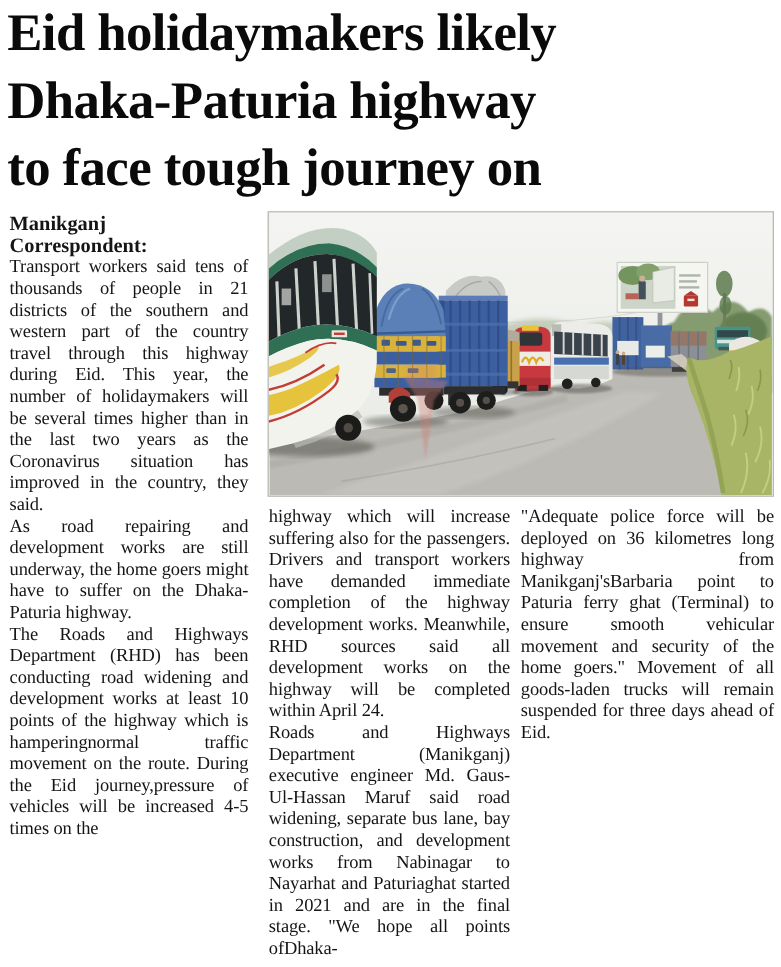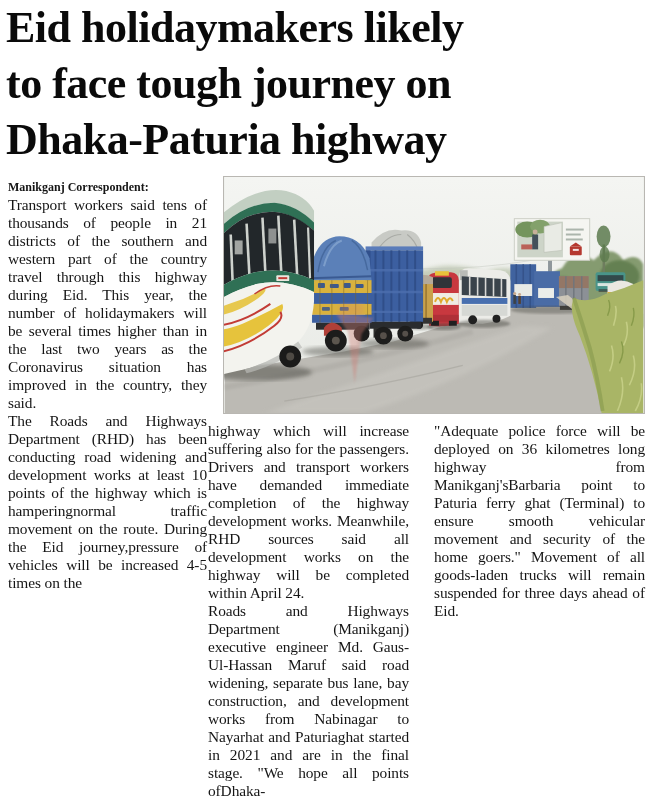--- a/index.html
+++ b/index.html
@@ -24,36 +24,36 @@
   .photo-frame svg{display:block;}
   .col{
     position:absolute;
     text-align:justify;
     font-size:15.4px;line-height:18px;
     letter-spacing:-0.1px;
     color:#151515;
   }
   .col p{margin:0;}
   .col-1{left:8px;top:178px;width:199px;}
-  .col-2{left:208px;top:422px;width:201px;}
+  .col-2{left:224px;top:422px;width:201px;}
   .col-3{left:434px;top:422px;width:211px;}
   .byline{
-    font-weight:bold;font-size:12px;line-height:18px;
+    font-weight:bold;font-size:17px;line-height:18px;
     letter-spacing:0;text-align:left;
   }
 </style>
 </head>
 <body>
 
 <div class="page">
 
   <h1 class="headline" style="margin:0;font-weight:bold;">
     <div class="hl-line">Eid holidaymakers likely</div>
+    <div class="hl-line">Dhaka-Paturia highway</div>
     <div class="hl-line">to face tough journey on</div>
-    <div class="hl-line">Dhaka-Paturia highway</div>
   </h1>
 
   <div class="photo-frame" role="img" aria-label="Long queue of buses and goods-laden trucks stranded on the Dhaka-Paturia highway in Manikganj">
     <svg width="420" height="236" viewBox="0 0 422 238" xmlns="http://www.w3.org/2000/svg">
       <defs>
         <linearGradient id="sky" x1="0" y1="0" x2="0" y2="1">
           <stop offset="0" stop-color="#f4f5f2"></stop>
             <stop offset="1" stop-color="#e7e9e4"></stop>
         </linearGradient>
         <filter id="b1">
@@ -241,20 +241,21 @@
         <circle cx="66" cy="181" r="4" fill="#4e4a44"></circle>
 
       <rect x="116" y="128" width="24" height="12" fill="#cf7d74" opacity="0.25" filter="url(#b2)"></rect>
       <polygon points="112,138 150,142 138,158 131,208 124,156" fill="#cf7d74" opacity="0.38" filter="url(#b1)"></polygon>
     </svg>
   </div>
 
   <div class="col col-1">
     <p class="byline">Manikganj Correspondent:</p>
     <p>Transport workers said tens of thousands of people in 21 districts of the southern and western part of the country travel through this highway during Eid. This year, the number of holidaymakers will be several times higher than in the last two years as the Coronavirus situation has improved in the country, they said.</p>
+    <p>As road repairing and development works are still underway, the home goers might have to suffer on the Dhaka-Paturia highway.</p>
     <p>The Roads and Highways Department (RHD) has been conducting road widening and development works at least 10 points of the highway which is hamperingnormal traffic movement on the route. During the Eid journey,pressure of vehicles will be increased 4-5 times on the</p>
   </div>
 
   <div class="col col-2">
     <p>highway which will increase suffering also for the passengers. Drivers and transport workers have demanded immediate completion of the highway development works. Meanwhile, RHD sources said all development works on the highway will be completed within April 24.</p>
     <p>Roads and Highways Department (Manikganj) executive engineer Md. Gaus-Ul-Hassan Maruf said road widening, separate bus lane, bay construction, and development works from Nabinagar to Nayarhat and Paturiaghat started in 2021 and are in the final stage. "We hope all points ofDhaka-</p>
   </div>
 
   <div class="col col-3">
     <p>"Adequate police force will be deployed on 36 kilometres long highway from Manikganj'sBarbaria point to Paturia ferry ghat (Terminal) to ensure smooth vehicular movement and security of the home goers." Movement of all goods-laden trucks will remain suspended for three days ahead of Eid.</p>

